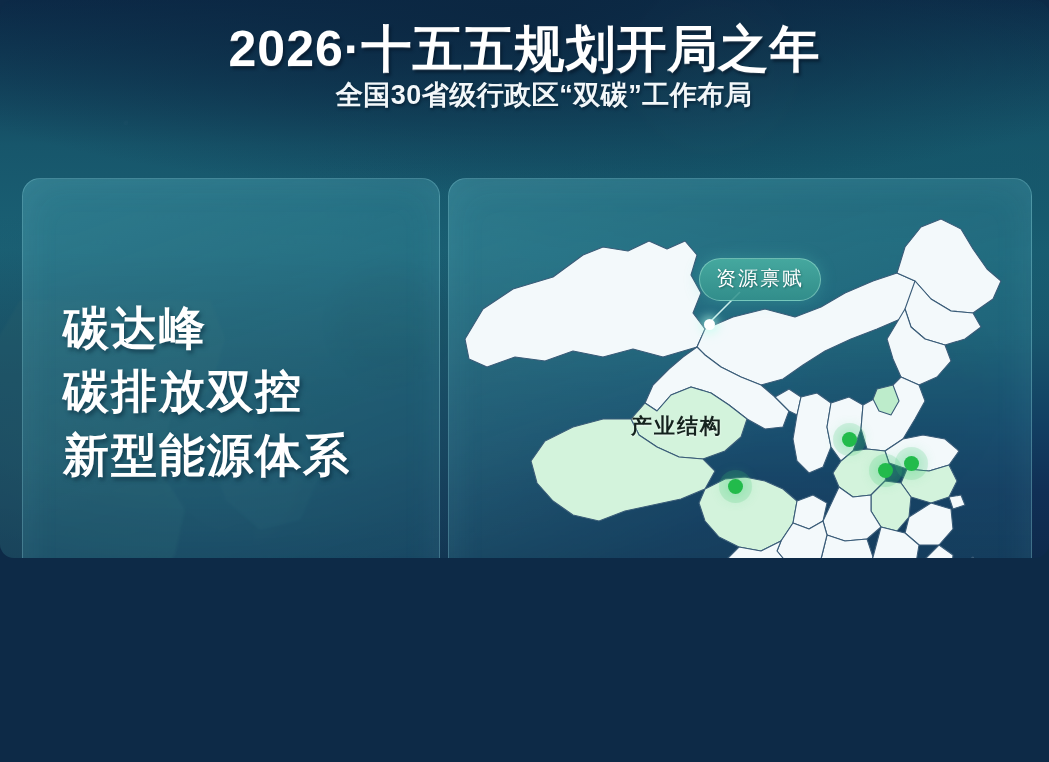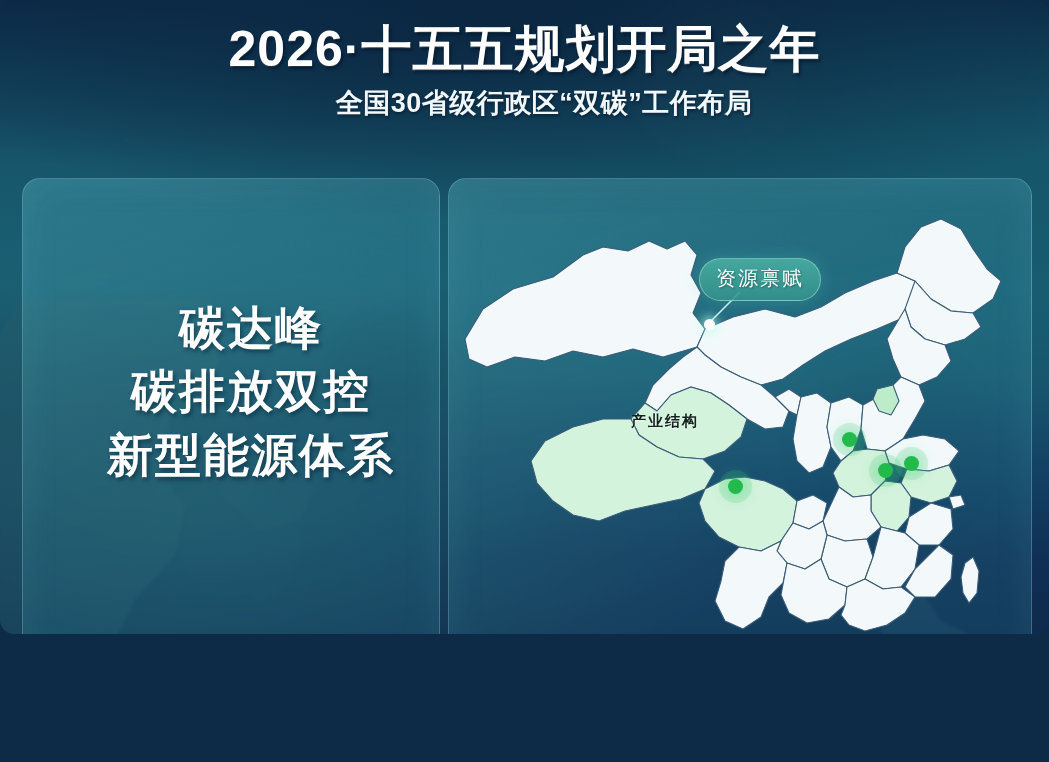--- a/index.html
+++ b/index.html
@@ -2,21 +2,21 @@
 <html><head>
 <meta charset="utf-8">
 <style>
   html,body{margin:0;padding:0;}
   body{
     width:1049px;height:762px;overflow:hidden;
     font-family:"Liberation Sans","DejaVu Sans",sans-serif;
     background:#0d2a47;
   }
   #stage{
-    position:relative;width:1049px;height:634px;overflow:hidden;
+    position:relative;width:1049px;height:558px;overflow:hidden;
     border-radius:14px;
     background:
       radial-gradient(ellipse 120% 60% at 50% 2%, #0b2742 0%, rgba(11,39,66,0) 55%),
       radial-gradient(ellipse 90% 70% at 18% 78%, #1c5163 0%, rgba(28,81,99,0) 60%),
       radial-gradient(ellipse 80% 60% at 78% 30%, #15566a 0%, rgba(21,86,106,0) 62%),
       linear-gradient(180deg,#0c2a48 0%, #17566b 26%, #1a6175 45%, #18566d 60%, #123f62 76%, #102f55 88%, #0e2a4c 100%);
   }
   
   .bg-land{position:absolute;pointer-events:none;opacity:.30;filter:blur(1.2px);}
   .bg-noise{
@@ -30,39 +30,39 @@
   }
 
   
   .header{position:absolute;left:0;right:0;top:22px;text-align:center;}
   .title{
     font-size:50px;font-weight:bold;color:#ffffff;letter-spacing:1px;
     line-height:1.08;
     text-shadow:2px 3px 3px rgba(4,22,40,.65), 0 1px 0 rgba(255,255,255,.25);
   }
   .subtitle{
-    margin-top:9px;font-size:27px;font-weight:bold;color:#f2f7f9;letter-spacing:.5px;
+    margin-top:1px;font-size:27px;font-weight:bold;color:#f2f7f9;letter-spacing:.5px;
     text-shadow:1px 2px 3px rgba(4,22,40,.6);
     padding-left:39px;
   }
 
   
   .card{
     position:absolute;border-radius:18px;
     background:linear-gradient(160deg, rgba(96,192,205,.30), rgba(58,150,170,.20) 55%, rgba(40,120,145,.24));
     border:1px solid rgba(170,235,240,.28);
     box-shadow:inset 0 0 40px rgba(160,230,240,.08);
     backdrop-filter:blur(1px);
   }
   #card-left{left:22px;top:178px;width:416px;height:487px;}
   #card-right{left:448px;top:178px;width:582px;height:487px;overflow:hidden;}
 
   
   .slogan{
-    position:absolute;left:0;right:0;top:118px;text-align:center;
+    position:absolute;left:0;right:0;top:118px;text-align:left;
     color:#ffffff;font-weight:bold;font-size:46px;line-height:1.38;
     letter-spacing:2px;
     text-shadow:2px 3px 4px rgba(6,34,52,.55);
     padding-left:40px;
   }
   .slogan div{white-space:nowrap;}
 
   
   #map-wrap{position:absolute;left:0;top:0;width:582px;height:487px;}
   #china-map{position:absolute;left:4px;top:10px;width:574px;height:470px;}
@@ -87,21 +87,21 @@
     white-space:nowrap;
   }
   #tip-leader{position:absolute;left:700px;top:288px;width:46px;height:46px;pointer-events:none;}
   #tip-anchor{
     position:absolute;left:704px;top:319px;width:11px;height:11px;border-radius:50%;
     background:#ffffff;
     box-shadow:0 0 10px 4px rgba(180,255,235,.55);
   }
   #label-industry{
     position:absolute;left:631px;top:412px;
-    color:#14221d;font-size:15px;font-weight:bold;letter-spacing:2px;
+    color:#14221d;font-size:21px;font-weight:bold;letter-spacing:2px;
     text-shadow:0 1px 2px rgba(255,255,255,.75);
     white-space:nowrap;
   }
 
   
   .footer{
     position:absolute;left:0;right:0;top:698px;text-align:center;
     color:#ffffff;font-size:31px;font-weight:bold;letter-spacing:2px;
     text-shadow:1px 2px 4px rgba(4,22,40,.65);
   }

